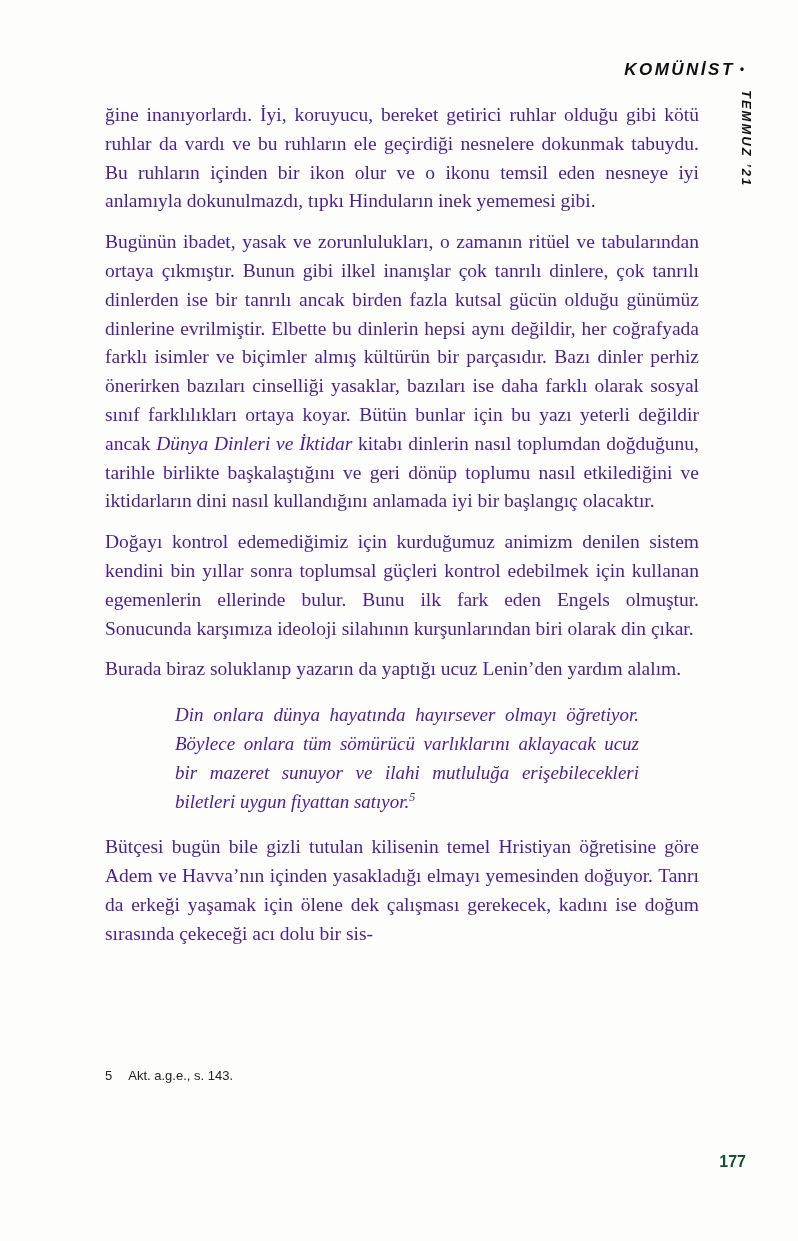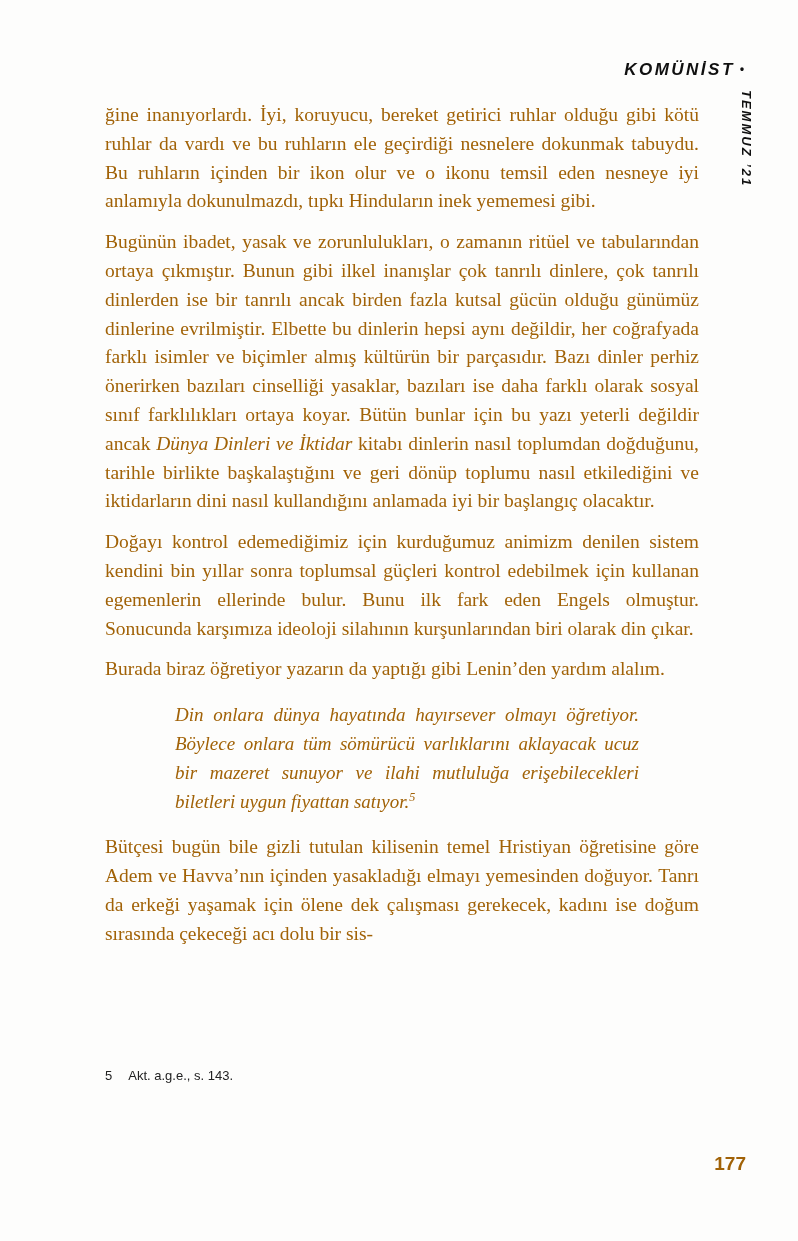--- a/index.html
+++ b/index.html
@@ -26,57 +26,57 @@
     position: absolute; top: 90px; right: 42px;
     writing-mode: vertical-rl;
     font-family: "Liberation Sans", sans-serif;
     font-weight: bold; font-style: italic;
     font-size: 13px; letter-spacing: 2px;
     color: #101010;
   }
   .body-text {
     position: absolute; top: 101px; left: 105px; width: 594px;
     font-size: 19.5px; line-height: 28.8px;
-    text-align: justify; color: #a16207;
+    text-align: justify; color: #4c1d95;
     hyphens: auto;
   }
   .para { margin: 0 0 12px 0; }
   .quote {
     margin: 17px 60px 17px 70px;
     font-style: italic; font-size: 19px;
   }
   .quote sup { font-size: 12px; line-height: 0; }
   .footnote {
     position: absolute; top: 1068px; left: 105px;
     font-family: "Liberation Sans", sans-serif;
     font-size: 13px; color: #222;
   }
   .fn-marker { display: inline-block; margin-right: 16px; }
   .page-number {
     position: absolute; top: 1153px; right: 50px;
     font-family: "Liberation Sans", sans-serif;
-    font-weight: bold; font-size: 19px; color: #a16207;
+    font-weight: bold; font-size: 16px; color: #14532d;
   }
 </style>
 </head>
 <body>
 
 <div class="page">
 
   <div class="header">
     <span>KOMÜNİST</span><span class="bullet">•</span>
   </div>
 
   <div class="side-label">TEMMUZ ’21</div>
 
   <div class="body-text" id="body-text">
       <p class="para"><span>ğine inanıyorlardı. İyi, koruyucu, bereket getirici ruhlar olduğu gibi kötü ruhlar da vardı ve bu ruhların ele geçirdiği nesnelere dokunmak tabuydu. Bu ruhların içinden bir ikon olur ve o ikonu temsil eden nesneye iyi anlamıyla dokunulmazdı, tıpkı Hinduların inek yememesi gibi.</span></p>
       <p class="para"><span>Bugünün ibadet, yasak ve zorunlulukları, o zamanın ritüel ve tabularından ortaya çıkmıştır. Bunun gibi ilkel inanışlar çok tanrılı dinlere, çok tanrılı dinlerden ise bir tanrılı ancak birden fazla kutsal gücün olduğu günümüz dinlerine evrilmiştir. Elbette bu dinlerin hepsi aynı değildir, her coğrafyada farklı isimler ve biçimler almış kültürün bir parçasıdır. Bazı dinler perhiz önerirken bazıları cinselliği yasaklar, bazıları ise daha farklı olarak sosyal sınıf farklılıkları ortaya koyar. Bütün bunlar için bu yazı yeterli değildir ancak </span><em>Dünya Dinleri ve İktidar</em><span> kitabı dinlerin nasıl toplumdan doğduğunu, tarihle birlikte başkalaştığını ve geri dönüp toplumu nasıl etkilediğini ve iktidarların dini nasıl kullandığını anlamada iyi bir başlangıç olacaktır.</span></p>
       <p class="para"><span>Doğayı kontrol edemediğimiz için kurduğumuz animizm denilen sistem kendini bin yıllar sonra toplumsal güçleri kontrol edebilmek için kullanan egemenlerin ellerinde bulur. Bunu ilk fark eden Engels olmuştur. Sonucunda karşımıza ideoloji silahının kurşunlarından biri olarak din çıkar.</span></p>
-      <p class="para"><span>Burada biraz öğretiyor yazarın da yaptığı gibi Lenin’den yardım alalım.</span></p>
+      <p class="para"><span>Burada biraz soluklanıp yazarın da yaptığı ucuz Lenin’den yardım alalım.</span></p>
       <div class="quote"><span>Din onlara dünya hayatında hayırsever olmayı öğretiyor. Böylece onlara tüm sömürücü varlıklarını aklayacak ucuz bir mazeret sunuyor ve ilahi mutluluğa erişebilecekleri biletleri uygun fiyattan satıyor.</span><sup>5</sup></div>
       <p class="para"><span>Bütçesi bugün bile gizli tutulan kilisenin temel Hristiyan öğretisine göre Adem ve Havva’nın içinden yasakladığı elmayı yemesinden doğuyor. Tanrı da erkeği yaşamak için ölene dek çalışması gerekecek, kadını ise doğum sırasında çekeceği acı dolu bir sis-</span></p>
     </div>
 
   <div class="footnote">
     <span class="fn-marker">5</span><span class="fn-text">Akt. a.g.e., s. 143.</span>
   </div>
 
   <div class="page-number">177</div>
 

